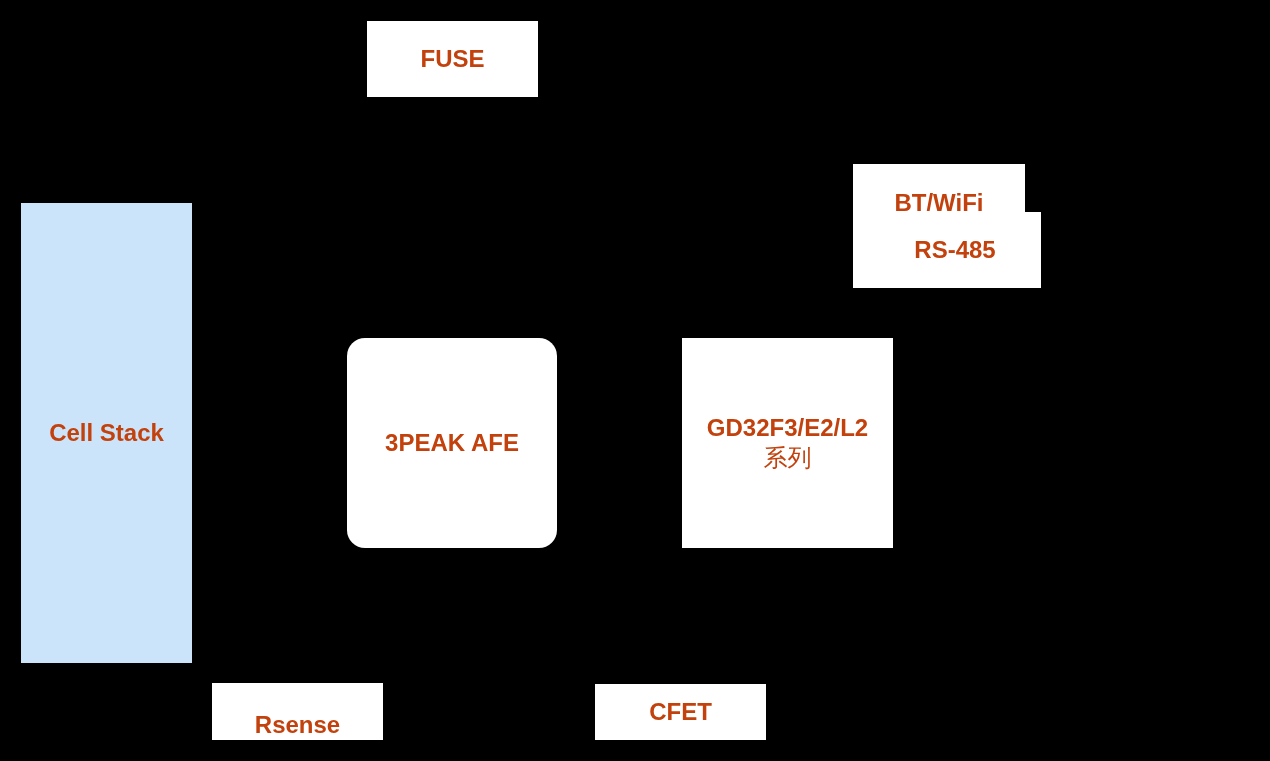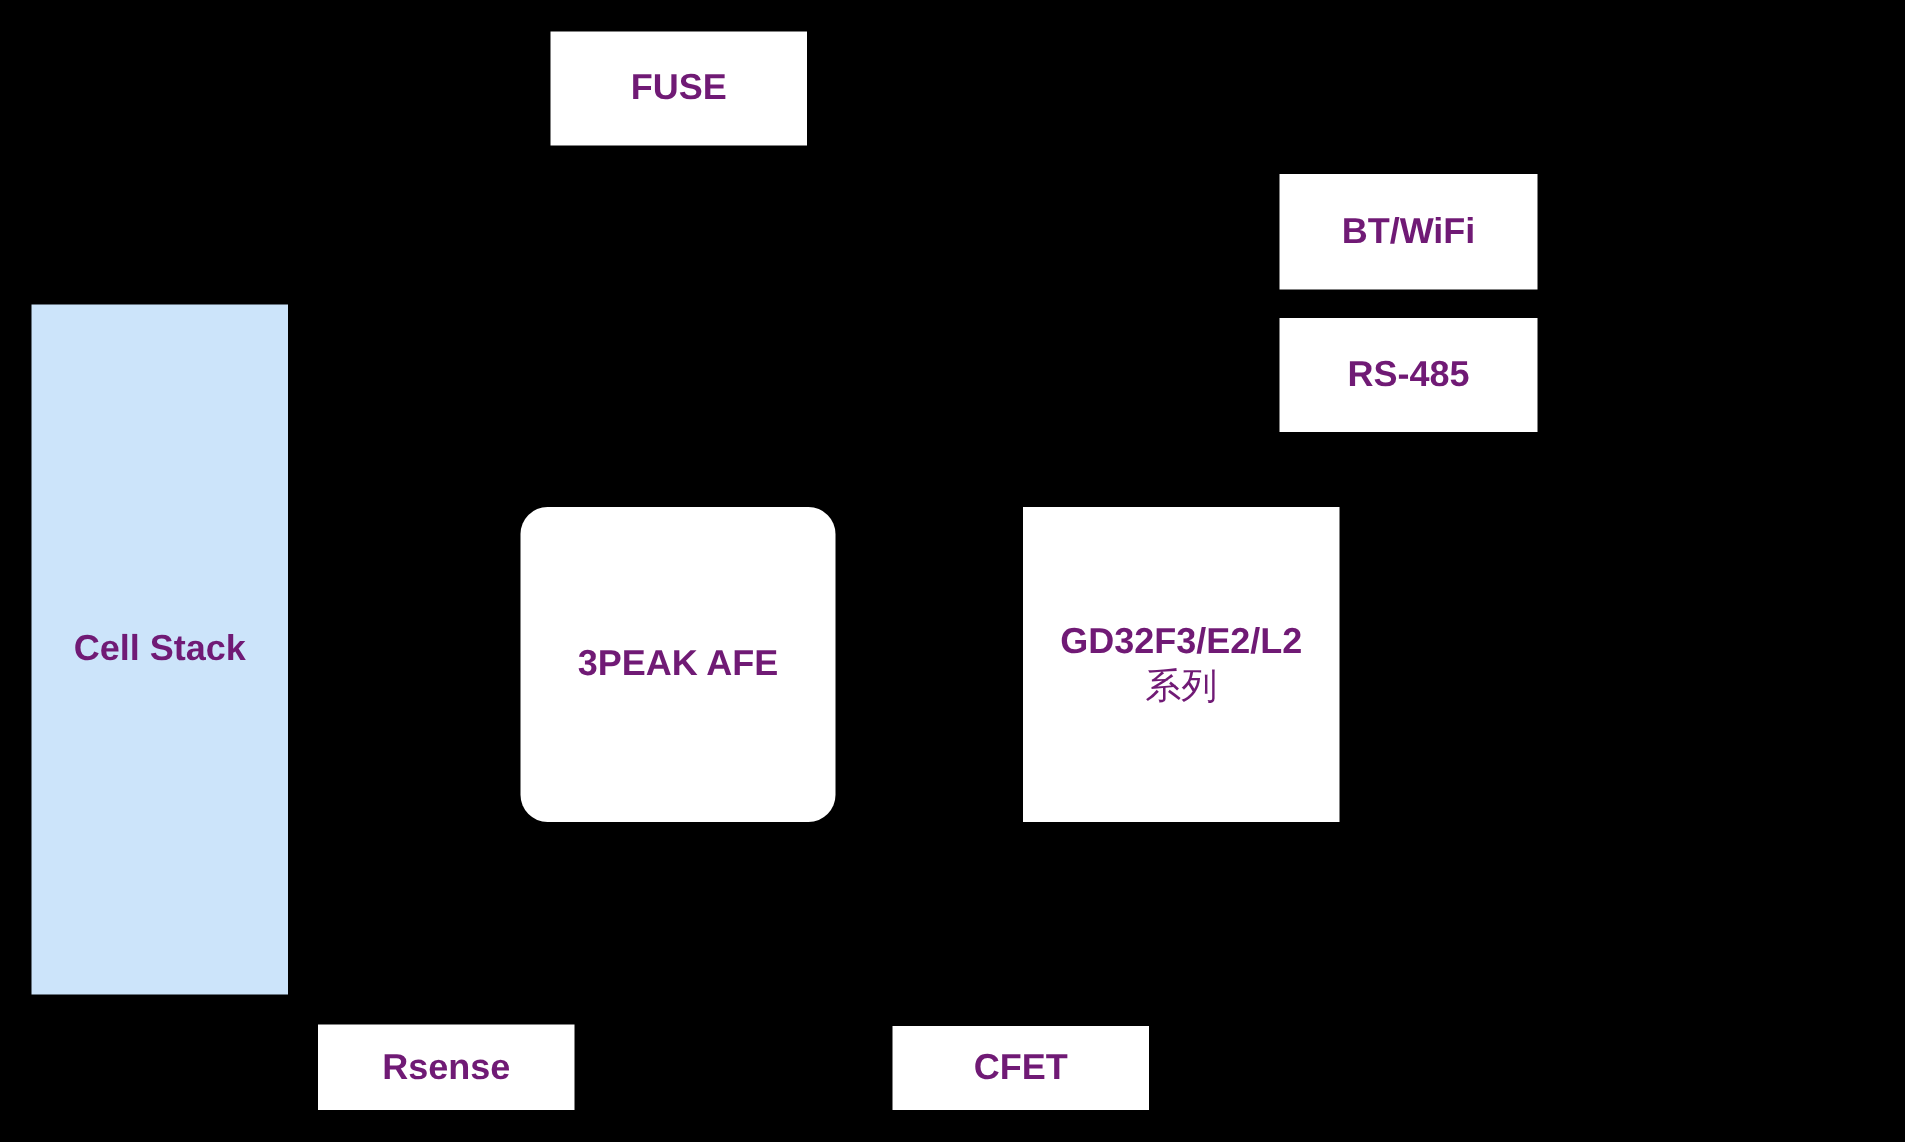--- a/index.html
+++ b/index.html
@@ -10,34 +10,34 @@
   #canvas {
     position: relative;
     width: 1270px;
     height: 761px;
     overflow: hidden;
     font-family: "Liberation Sans", sans-serif;
   }
   .node {
     position: absolute;
     background: #ffffff;
-    color: #701a75;
+    color: #c2410c;
     display: flex;
     flex-direction: column;
     align-items: center;
     justify-content: center;
     text-align: center;
     font-weight: bold;
     font-size: 24px;
     line-height: 30px;
     letter-spacing: 0px;
   }
   #n-fuse      { left: 367px; top: 21px;  width: 171px; height: 76px; }
   #n-btwifi    { left: 853px; top: 116px; width: 172px; height: 77px; }
-  #n-rs485     { left: 853px; top: 212px; width: 172px; height: 76px; }
+  #n-rs485     { left: 853px; top: 212px; width: 172px; height: 76px; padding-left: 16px; }
   #n-cellstack { left: 21px;  top: 203px; width: 171px; height: 460px; }
   #n-afe       { left: 347px; top: 338px; width: 210px; height: 210px; border-radius: 18px; }
   #n-mcu       { left: 662px; top: 338px; width: 211px; height: 210px; margin-left: 20px; }
   #n-rsense    { left: 212px; top: 683px; width: 171px; height: 57px; }
   #n-dfet      { left: 405px; top: 684px; width: 172px; height: 56px; }
   #n-cfet      { left: 595px; top: 684px; width: 171px; height: 56px; }
   .sublabel {
     font-weight: normal;
     font-size: 24px;
     line-height: 30px;
@@ -46,42 +46,42 @@
 </style>
 </head>
 <body>
 
 <div id="canvas" style="background-color: rgb(0, 0, 0);">
 
   <div class="node" id="n-fuse" style="background-color: rgb(255, 255, 255);">
     <span>FUSE</span>
   </div>
 
-  <div class="node" id="n-btwifi" style="background-color: rgb(255, 255, 255);">
+  <div class="node" id="n-btwifi" style="background-color: rgb(255, 255, 255); margin-top: 48px;">
     <span>BT/WiFi</span>
   </div>
 
   <div class="node" id="n-rs485" style="background-color: rgb(255, 255, 255);">
     <span>RS-485</span>
   </div>
 
   <div class="node" id="n-cellstack" style="background-color: rgb(204, 228, 250);">
     <span>Cell Stack</span>
   </div>
 
   <div class="node" id="n-afe" style="background-color: rgb(255, 255, 255);">
     <span>3PEAK AFE</span>
   </div>
 
   <div class="node" id="n-mcu" style="background-color: rgb(255, 255, 255);">
     <span>GD32F3/E2/L2</span>
     <span class="sublabel">系列</span>
   </div>
 
-  <div class="node" id="n-rsense" style="background-color: rgb(255, 255, 255);">
+  <div class="node" id="n-rsense" style="background-color: rgb(255, 255, 255); justify-content: flex-end;">
     <span>Rsense</span>
   </div>
 
 
   <div class="node" id="n-cfet" style="background-color: rgb(255, 255, 255);">
     <span>CFET</span>
   </div>
 
 </div>
 

